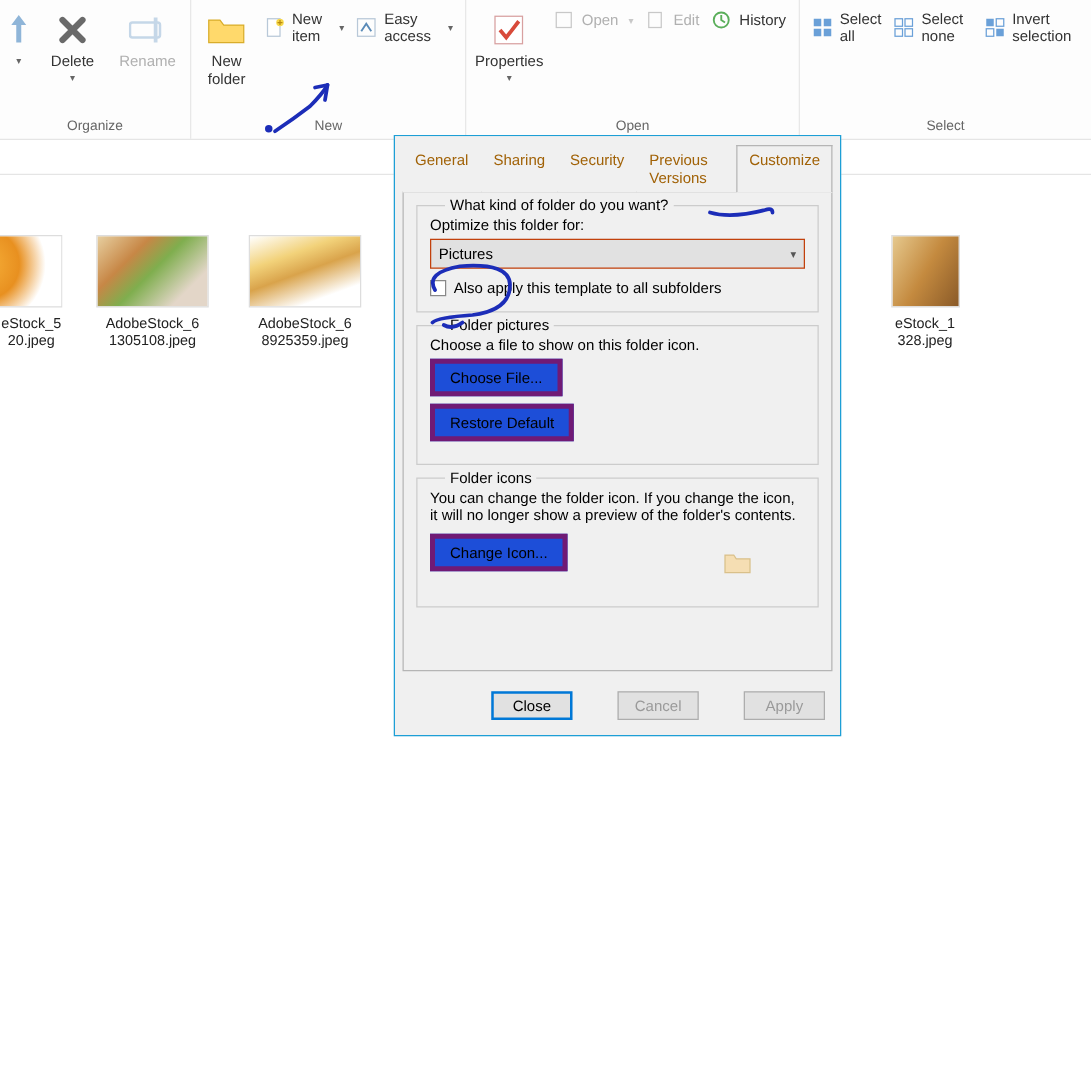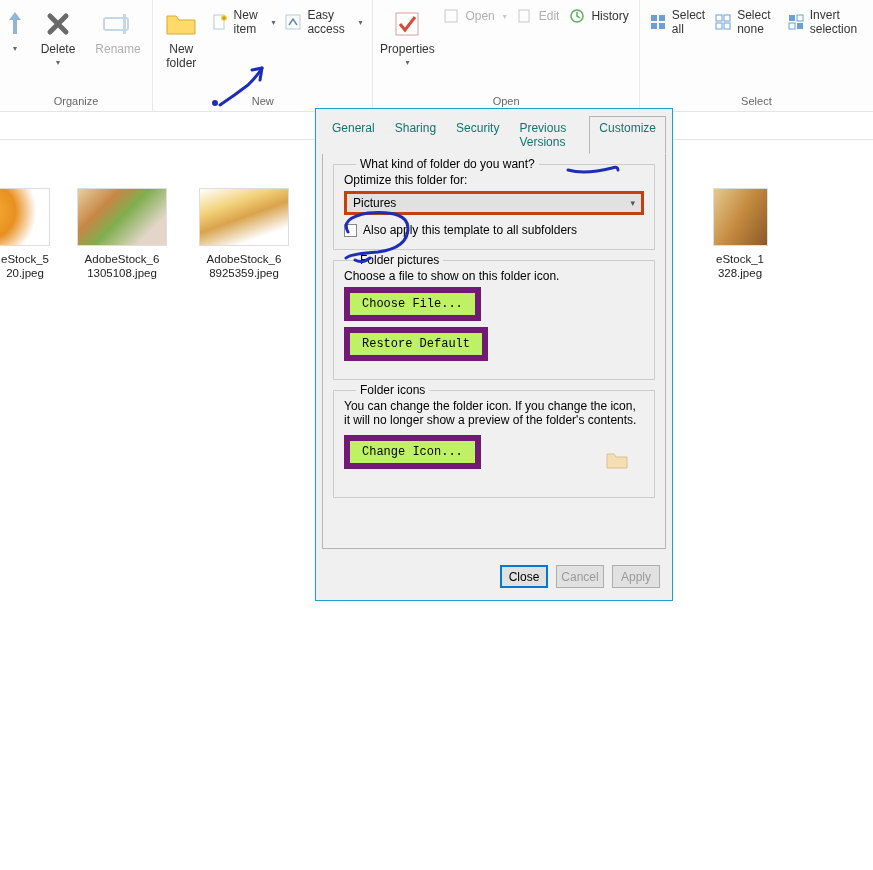--- a/index.html
+++ b/index.html
@@ -29,37 +29,37 @@
 .file-item .name { line-height: 1.25; word-break: break-all; }
 
 
 .dialog { position: absolute; left: 315px; top: 108px; width: 358px; border: 1px solid #1d9fd6; background: #f0f0f0; box-shadow: none; z-index: 10; }
 .dialog-title { display: flex; align-items: center; padding: 8px 6px 8px 10px; background: #fff; }
 .dialog-title .folder-icon { width: 16px; height: 14px; margin-right: 8px; }
 .dialog-title .ttext { flex: 1; font-size: 12.5px; }
 .dialog-title .close { width: 28px; text-align: center; font-size: 16px; cursor: pointer; color: #333; }
 
 .tabs { display: flex; background: #f0f0f0; padding: 6px 6px 0 6px; gap: 0; }
-.tab { padding: 4px 9px; font-size: 12px; background: #f0f0f0; border: 1px solid transparent; cursor: pointer; color: #0f766e; position: relative; top: 1px;}
+.tab { padding: 4px 9px; font-size: 12px; background: #f0f0f0; border: 1px solid transparent; cursor: pointer; color: #a16207; position: relative; top: 1px;}
 .tab.active { background: #f0f0f0; border: 1px solid #b5b5b5; border-bottom: 1px solid #f0f0f0; }
 .tab-body { border: 1px solid #b5b5b5; margin: 0 6px 6px 6px; padding: 10px 10px 40px 10px; background: #f0f0f0; }
 
 .fieldset { border: 1px solid #ccc; margin-bottom: 10px; padding: 8px 10px 12px 10px; position: relative; }
 .fieldset .legend { position: absolute; top: -8px; left: 22px; background: #f0f0f0; padding: 0 4px; font-size: 12px; }
 .fieldset .instr { font-size: 12px; margin-bottom: 4px; }
-.dropdown { width: 100%; height: 24px; border: 3px solid #c2410c; background: #e1e1e1; display: flex; align-items: center; padding: 0 6px; justify-content: space-between; cursor: pointer; font-size: 12px; margin: 4px 0 8px 0;}
+.dropdown { width: 100%; height: 24px; border: 1px solid #c2410c; background: #e1e1e1; display: flex; align-items: center; padding: 0 6px; justify-content: space-between; cursor: pointer; font-size: 12px; margin: 4px 0 8px 0;}
 .dropdown .arr { font-size: 9px; color: #555; }
 .checkbox-row { display: flex; align-items: center; gap: 6px; font-size: 12px; }
 .checkbox-row .cb { width: 13px; height: 13px; border: 1px solid #888; background: #fff; }
 
-.wbtn { display: inline-block; min-width: 100px; padding: 4px 12px; border: 6px solid #701a75; background: #bef264; font-size: 12px; cursor: pointer; margin-bottom: 6px; margin-right: 4px; font-family: Liberation Mono, monospace; }
+.wbtn { display: inline-block; min-width: 100px; padding: 4px 12px; border: 4px solid #701a75; background: #1d4ed8; font-size: 12px; cursor: pointer; margin-bottom: 6px; margin-right: 4px; }
 .icon-preview { display: inline-block; width: 24px; height: 20px; margin-left: 120px; vertical-align: middle; }
 
 .dialog-buttons { display: flex; justify-content: flex-end; gap: 8px; padding: 10px 12px 12px 12px; }
-.dbtn { width: 48px; height: 23px; border: 1px solid #adadad; background: #e1e1e1; font-size: 12px; cursor: pointer; }
+.dbtn { width: 65px; height: 23px; border: 1px solid #adadad; background: #e1e1e1; font-size: 12px; cursor: pointer; margin-left: 28px; }
 .dbtn.primary { border: 2px solid #0078d7; background: #e1e1e1; }
 .dbtn.disabled { color: #9a9a9a; }
 
 
 .annotation-svg { position: absolute; top: 0; left: 0; pointer-events: none; z-index: 20; }
 
 
 .th1 { background: radial-gradient(circle at 30% 40%, #f7b13a 0%, #e89020 40%, #fff 70%); }
 .th2 { background: linear-gradient(135deg, #e7cfa0 0%, #c78746 30%, #7fae4e 50%, #e3d6c8 80%); }
 .th3 { background: linear-gradient(160deg, #fff 0%, #f2d27a 30%, #d9a34b 50%, #fff 80%); }

